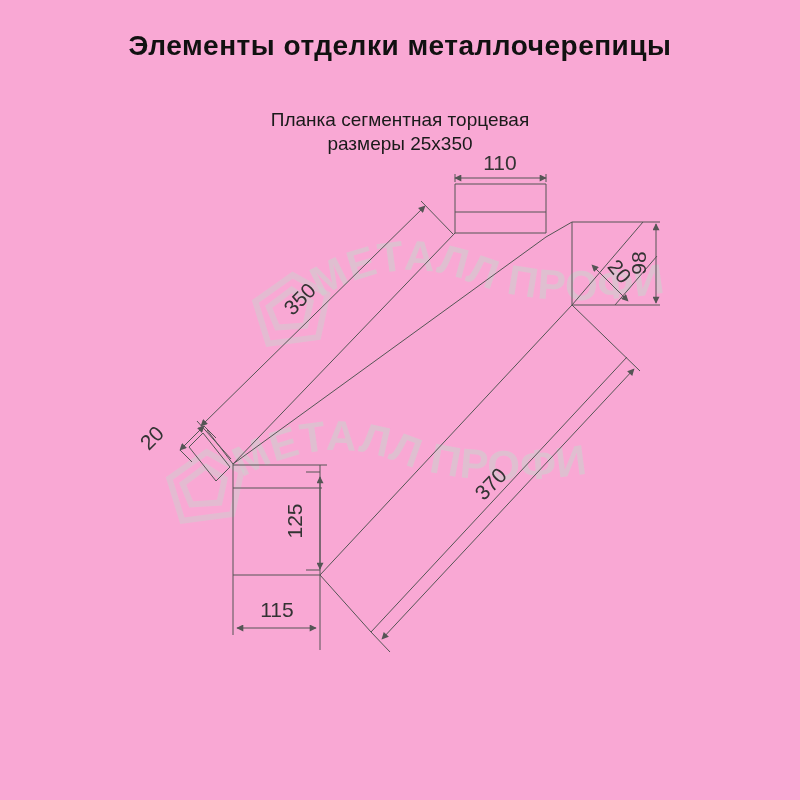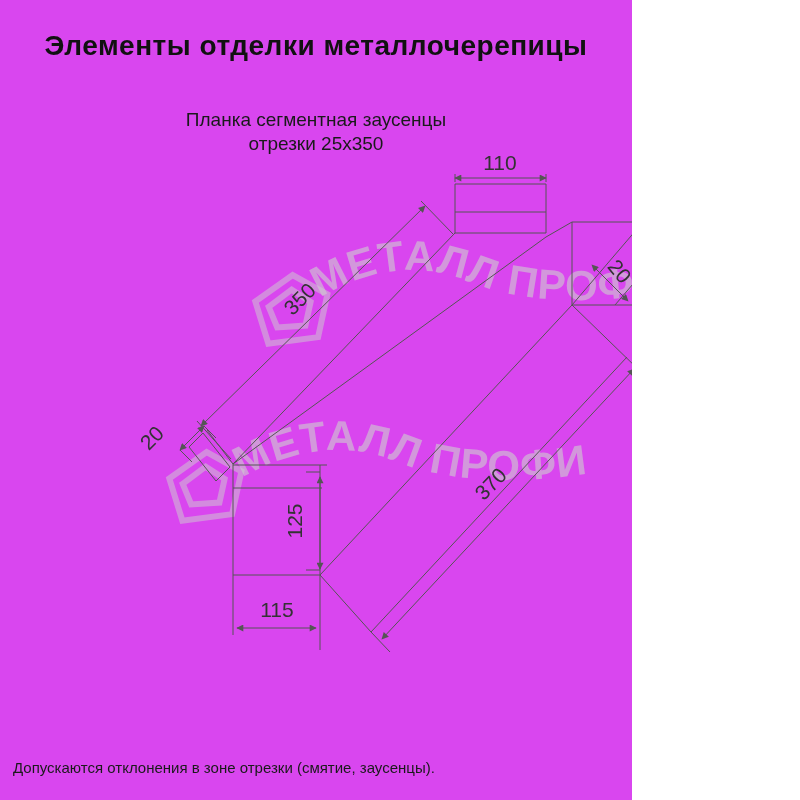--- a/index.html
+++ b/index.html
@@ -1,37 +1,37 @@
 <!DOCTYPE html>
 <html><head>
 <meta charset="utf-8">
 <style>
   html,body{margin:0;padding:0;background:#ffffff;}
-  .page{position:relative;width:632px;height:800px;background:#d946ef;overflow:hidden;
+  .page{position:relative;width:800px;height:800px;background:#f9a8d4;overflow:hidden;
         font-family:"Liberation Sans", sans-serif;color:#111;}
   .title{position:absolute;top:30px;left:0;width:100%;text-align:center;
          font-size:28px;font-weight:bold;letter-spacing:0.5px;color:#111;}
   .subtitle{position:absolute;top:108px;left:0;width:100%;text-align:center;
             font-size:19px;line-height:24px;color:#1a1a1a;}
   .footer{position:absolute;left:13px;bottom:22px;font-size:15px;line-height:20px;color:#1a1a1a;}
   svg.drawing{position:absolute;left:0;top:0;}
   .dim-text{font-family:"Liberation Sans", sans-serif;font-size:21px;fill:#333;}
   .wm-text{font-family:"Liberation Sans", sans-serif;font-weight:bold;font-size:42px;
            fill:#cfcfcf;opacity:0.6;letter-spacing:1px;}
 </style>
 </head>
 <body>
 
 <div class="page">
 
   <div class="title">Элементы отделки металлочерепицы</div>
 
   <div class="subtitle">
-    <div>Планка сегментная заусенцы</div>
-    <div>отрезки 25х350</div>
+    <div>Планка сегментная торцевая</div>
+    <div>размеры 25х350</div>
   </div>
 
   <svg class="drawing" width="800" height="800" viewBox="0 0 800 800">
     <defs>
       <marker id="ah" viewBox="0 0 10 10" refX="9" refY="5" markerWidth="9" markerHeight="7" orient="auto-start-reverse">
         <path d="M0,0 L10,5 L0,10 Z" fill="#555"></path>
       </marker>
       <path id="wm-path-1" d="M320,298 Q395,252 470,282 T668,292" fill="none"></path>
       <path id="wm-path-2" d="M242,478 Q320,432 398,462 T596,472" fill="none"></path>
     </defs>
@@ -113,16 +113,15 @@
       <text class="dim-text" x="614" y="276" text-anchor="middle" transform="rotate(50,614,276)">20</text>
       <text class="dim-text" x="646" y="263" text-anchor="middle" transform="rotate(-90,646,263)">98</text>
       <text class="dim-text" x="157" y="443" text-anchor="middle" transform="rotate(-45,157,443)">20</text>
       <text class="dim-text" x="302" y="521" text-anchor="middle" transform="rotate(-90,302,521)">125</text>
       <text class="dim-text" x="277" y="617" text-anchor="middle">115</text>
       <text class="dim-text" x="496" y="489" text-anchor="middle" transform="rotate(-46,496,489)">370</text>
     </g>
   </svg>
 
   <div class="footer">
-    <div>Допускаются отклонения в зоне отрезки (смятие, заусенцы).</div>
   </div>
 
 </div>
 
 </body></html>

